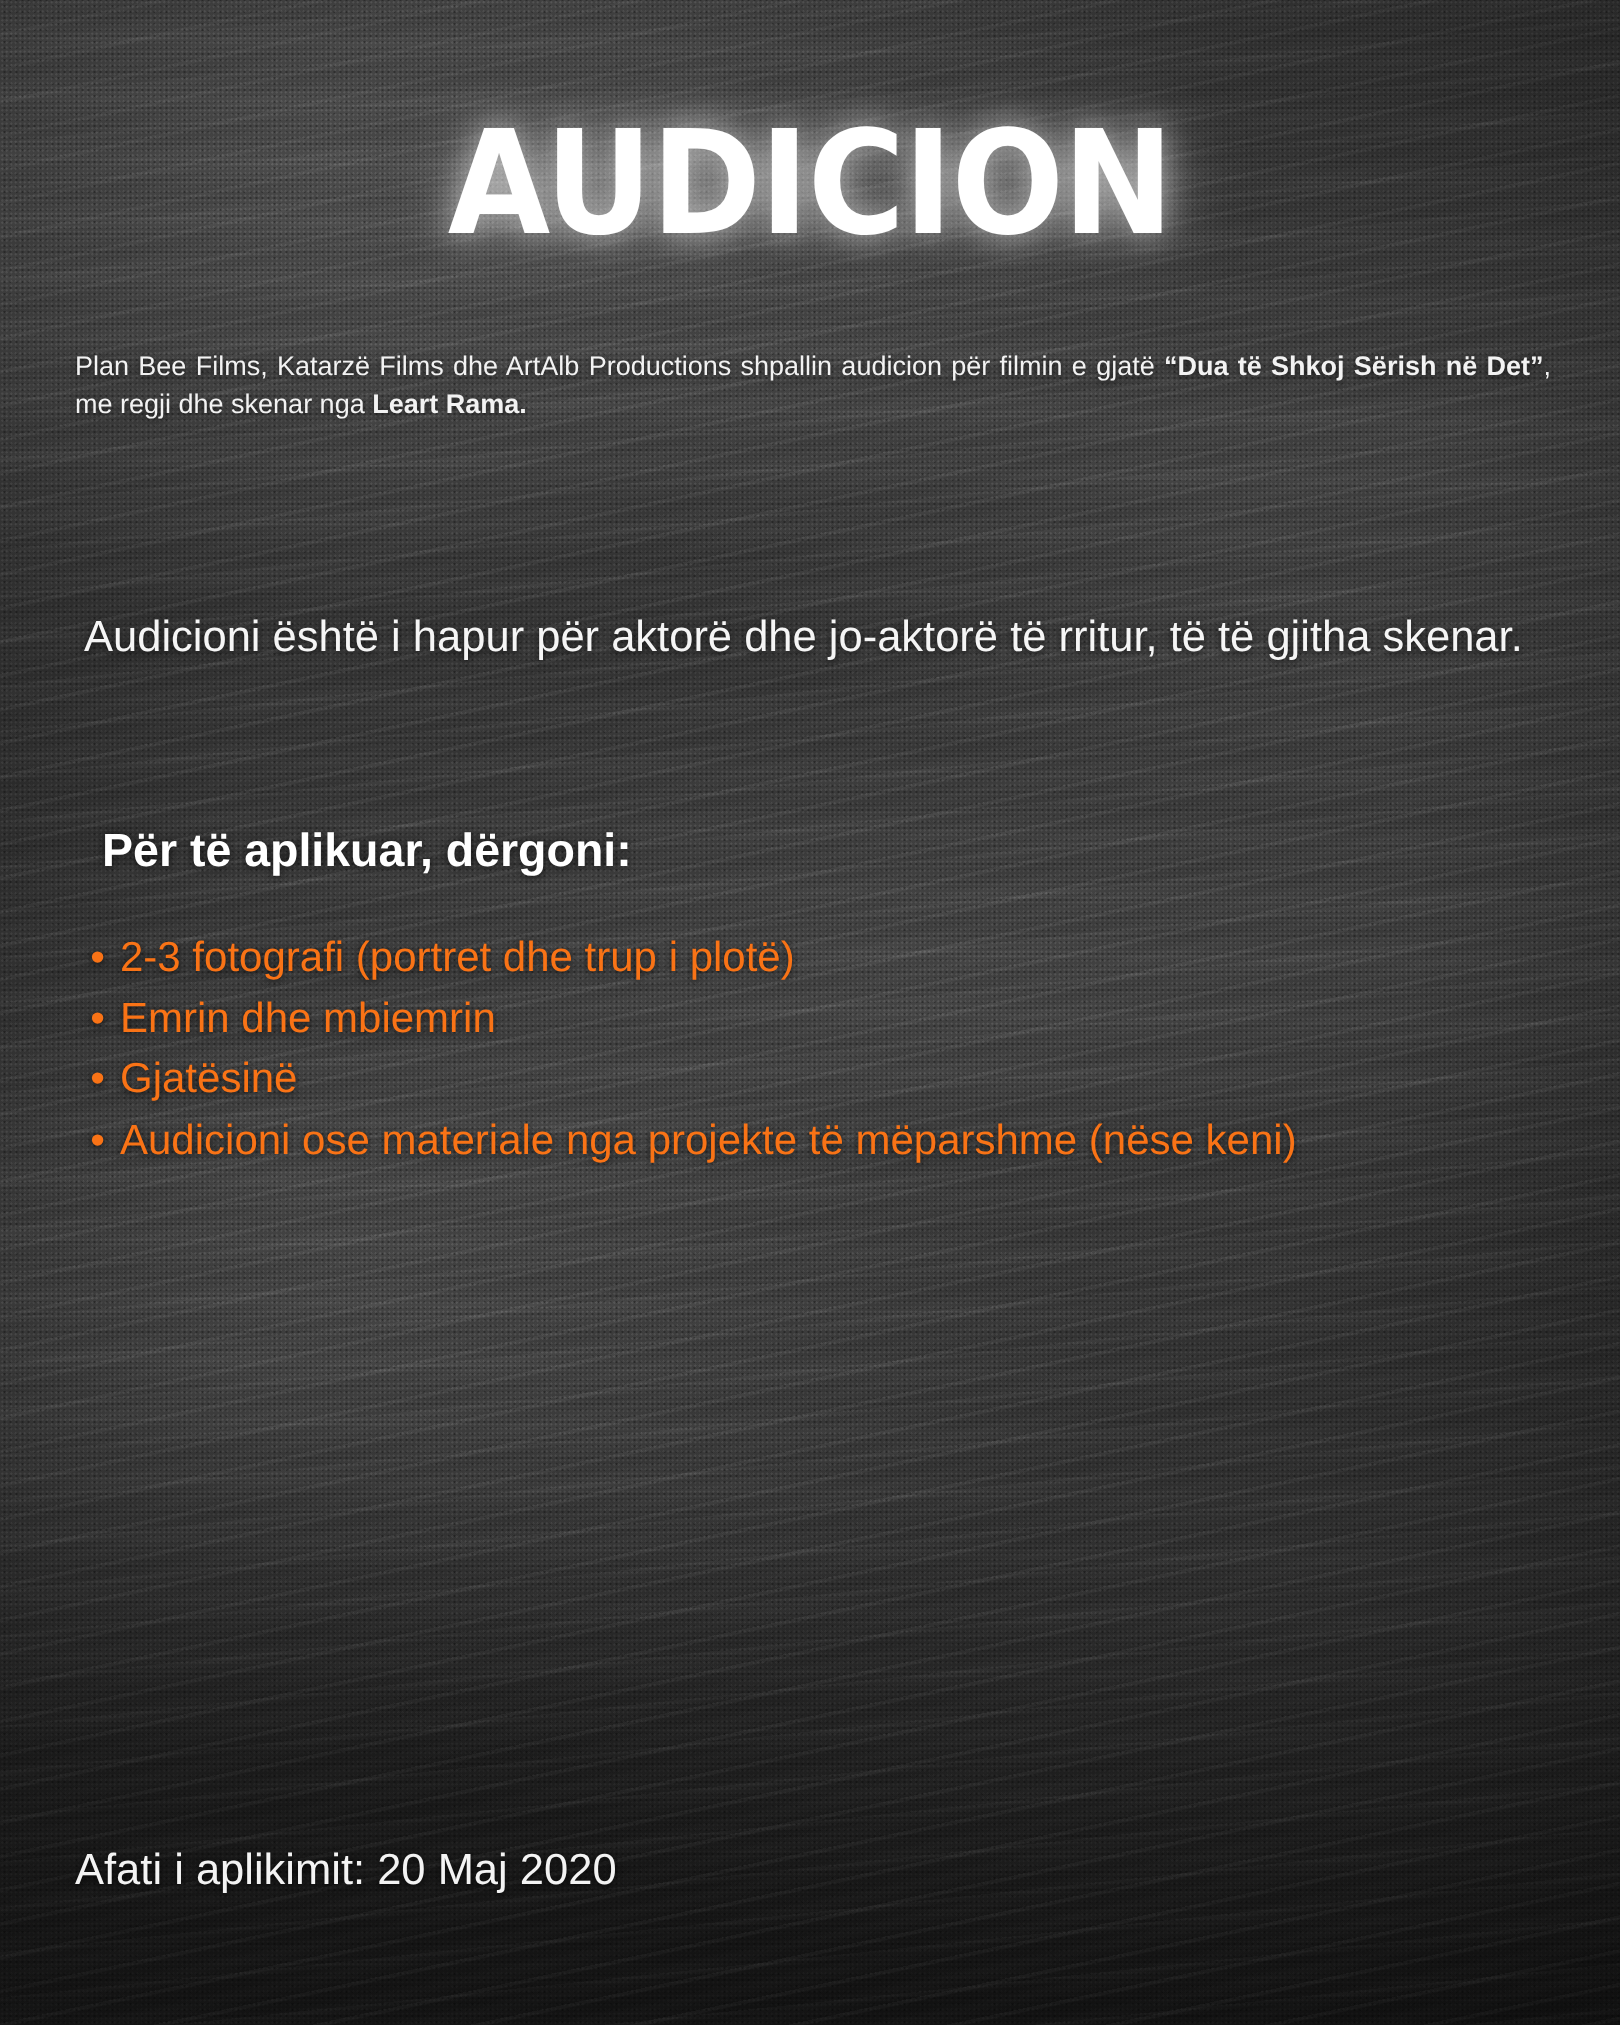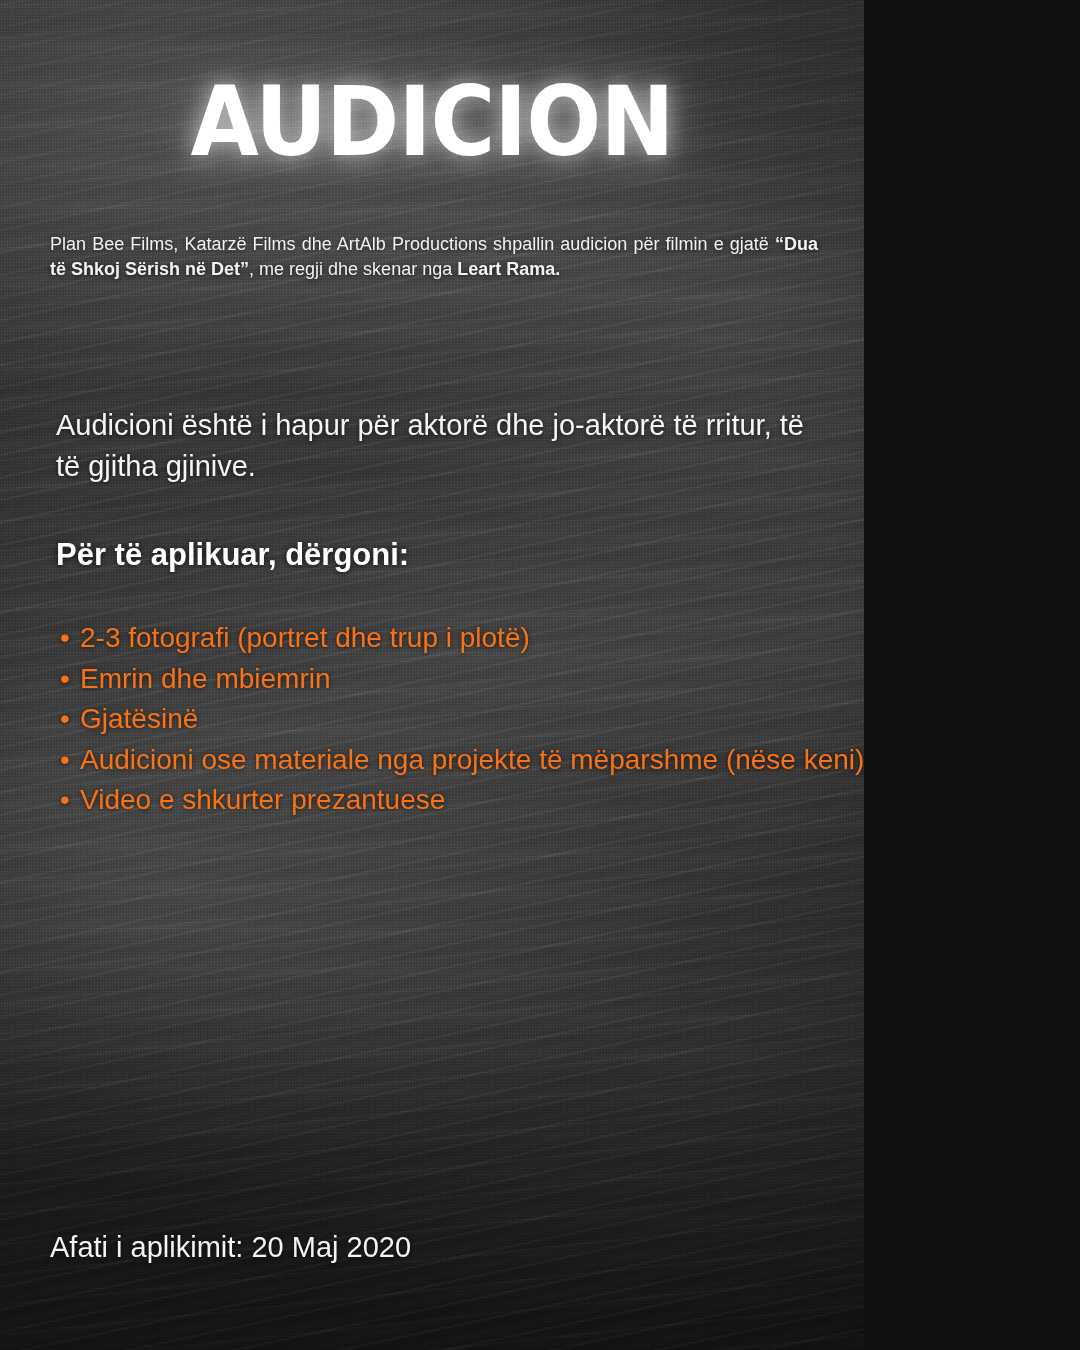--- a/index.html
+++ b/index.html
@@ -6,21 +6,21 @@
     margin: 0;
     padding: 0;
     background: #111;
   }
   body {
     font-family: "Liberation Sans", sans-serif;
   }
 
   #poster {
     position: relative;
-    width: 864px;
+    width: 1080px;
     height: 1350px;
     overflow: hidden;
     background-color: #2b2b2b;
     color: #ffffff;
   }
 
   
   .bg-base {
     position: absolute;
     inset: 0;
@@ -136,21 +136,21 @@
     top: 173px;
     left: 6px;
     right: 0;
     font-size: 29px;
     line-height: 1.4;
     color: #f5f5f5;
     text-shadow: 0 1px 5px rgba(0,0,0,0.65);
   }
 
   h2.apply {
-    margin: 0;
+    margin: 12px;
     position: absolute;
     top: 305px;
     left: 6px;
     font-size: 31px;
     font-weight: bold;
     color: #ffffff;
     text-shadow: 0 1px 6px rgba(0,0,0,0.7);
   }
 
   ul.reqs {
@@ -198,30 +198,29 @@
   <div class="bg-vignette"></div>
 
   <div class="content">
 
     <div class="title">AUDICION</div>
 
     <div class="body-block">
 
       <p class="intro"><span>Plan Bee Films, Katarzë Films dhe ArtAlb Productions shpallin audicion për filmin e gjatë </span><span class="b">“Dua të Shkoj Sërish në Det”</span><span>, me regji dhe skenar nga </span><span class="b">Leart Rama.</span></p>
 
-      <p class="open">Audicioni është i hapur për aktorë dhe jo-aktorë të rritur, të të gjitha gjinive.</p>
+      <p class="open">Audicioni është i hapur për aktorë dhe jo-aktorë të rritur, të të gjitha skenar.</p>
 
       <h2 class="apply">Për të aplikuar, dërgoni:</h2>
 
       <ul class="reqs">
         <li><span class="dot">•</span><span>2-3 fotografi (portret dhe trup i plotë)</span></li>
         <li><span class="dot">•</span><span>Emrin dhe mbiemrin</span></li>
         <li><span class="dot">•</span><span>Gjatësinë</span></li>
         <li><span class="dot">•</span><span>Audicioni ose materiale nga projekte të mëparshme (nëse keni)</span></li>
-        <li><span class="dot">•</span><span>Video e shkurter prezantuese</span></li>
       </ul>
 
     </div>
 
     <div class="footer">
       <div class="line">Afati i aplikimit: 20 Maj 2020</div>
     </div>
 
   </div>
 </div>

